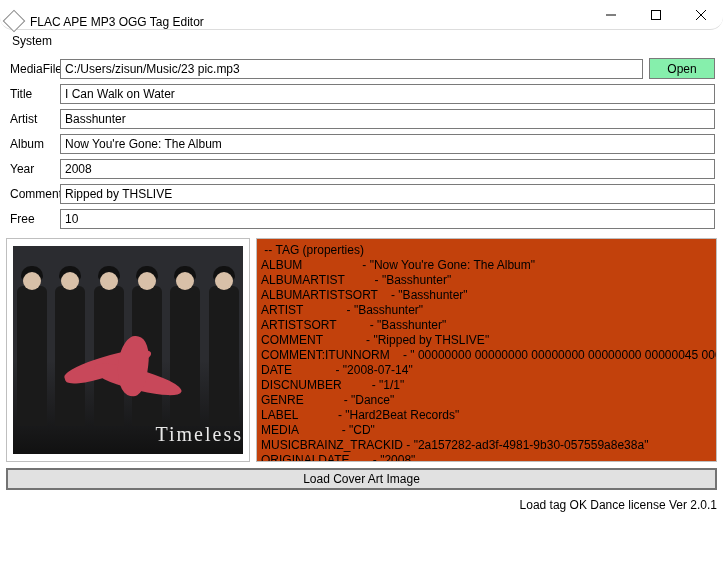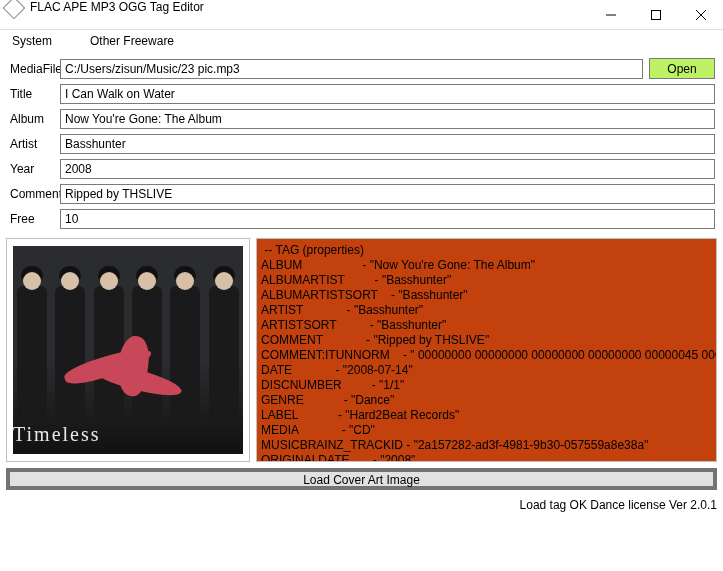--- a/index.html
+++ b/index.html
@@ -1,47 +1,47 @@
 <!DOCTYPE html>
 <html><head>
 <meta charset="utf-8">
 <style>
   * { box-sizing: border-box; font-family: "Segoe UI", Tahoma, Arial, sans-serif; }
   body { margin: 0; background: #fff; width: 723px; height: 571px; overflow: hidden; font-size: 12px; color: #000; }
-  .titlebar { height: 30px; display: flex; align-items: flex-start; padding-left: 6px; border-bottom: 1px solid #ddd; }
+  .titlebar { height: 30px; display: flex; align-items: flex-end; padding-left: 6px; border-bottom: 1px solid #ddd; border-radius: 13px; }
   .titlebar .app-icon { width: 16px; height: 16px; background: #fff; border: 1px solid #888; transform: rotate(45deg); margin-right: 8px; }
   .titlebar .title { flex: 1; font-size: 12px; }
   .winbtns { display: flex; height: 100%; }
   .winbtn { width: 45px; display: flex; align-items: center; justify-content: center; }
   .menubar { height: 22px; display: flex; align-items: center; padding: 0 2px; gap: 18px; }
   .menubar .menuitem { padding: 3px 10px; cursor: default; font-size: 12px; }
   .content { padding: 6px 8px 2px 6px; }
   .row { display: flex; align-items: center; margin-bottom: 5px; }
   .label { width: 54px; font-size: 12px; padding-left: 4px; }
   .field { flex: 1; height: 20px; border: 1px solid #7a7a7a; background: #fff; padding: 1px 4px; font-size: 12px; line-height: 17px; outline: none; }
-  .openbtn { width: 66px; height: 21px; margin-left: 6px; background: #bef264; border: 1px solid #7a7a7a; font-size: 12px; cursor: default; }
+  .openbtn { width: 66px; height: 21px; margin-left: 6px; background: #86efac; border: 1px solid #7a7a7a; font-size: 12px; cursor: default; }
   .midrow { display: flex; gap: 6px; padding: 2px 6px 4px 6px; }
   .cover { width: 244px; height: 224px; border: 1px solid #bfbfbf; background: #fff; display: flex; align-items: center; justify-content: center; overflow: hidden; }
   .cover-img { width: 230px; height: 208px; background: linear-gradient(180deg,#2b2c30 0%, #2b2c30 55%, #111 100%); position: relative; overflow: hidden; }
   .figures { position: absolute; inset:0; display:flex; justify-content:space-around; align-items:flex-end; padding-bottom:28px; }
   .person { width: 30px; height: 140px; background: #1a1a1a; border-radius: 6px 6px 0 0; position: relative; }
   .person .head { width: 18px; height: 18px; background: #d8c0a8; border-radius: 50%; position: absolute; top: -14px; left: 6px; }
   .person .hair { width: 22px; height: 14px; background: #111; border-radius: 10px 10px 4px 4px; position: absolute; top: -20px; left: 4px; }
   .ribbon { position: absolute; width: 140px; height: 90px; left: 50px; top: 80px; }
   .ribbon .r { position:absolute; background:#c8485a; border-radius:40% 60% 50% 50%; }
   .ribbon .r1 { width:90px; height:20px; left:0; top:30px; transform:rotate(-18deg); }
   .ribbon .r2 { width:90px; height:20px; left:30px; top:44px; transform:rotate(14deg); }
   .ribbon .r3 { width:30px; height:60px; left:55px; top:10px; transform:rotate(8deg); border-radius:50% 50% 40% 60%; }
-  .album-text { position:absolute; bottom:8px; left:0; right:0; text-align:left; color:#e8e8e8; font-family: "Brush Script MT", cursive; font-size:20px; letter-spacing:2px; }
+  .album-text { position:absolute; bottom:8px; left:0; right:0; text-align:right; color:#e8e8e8; font-family: "Brush Script MT", cursive; font-size:20px; letter-spacing:2px; }
   .tagbox { flex:1; height: 224px; border: 1px solid #bfbfbf; background: #c2410c; padding: 4px 4px; font-size: 12px; line-height: 15px; white-space: pre; overflow: auto; font-family: "Segoe UI", Tahoma, sans-serif; }
   .tagbox::-webkit-scrollbar { width: 17px; }
   .tagbox::-webkit-scrollbar-track { background:#f0f0f0; }
   .tagbox::-webkit-scrollbar-thumb { background:#cdcdcd; border:1px solid #a0a0a0; }
   .btmrow { display: flex; gap: 6px; padding: 2px 6px; }
-  .bigbtn { flex: 1; height: 22px; background: #e1e1e1; border: 4px solid #737373; font-size: 12px; cursor: default; }
+  .bigbtn { flex: 1; height: 22px; background: #e1e1e1; border: 2px solid #737373; font-size: 12px; cursor: default; }
   .savebtn-wrap { flex:1; position:relative; }
   .savebtn-wrap::after { content:""; position:absolute; inset:-2px; border:1px solid #d04040; pointer-events:none; }
   .status { text-align: right; padding: 6px 6px 2px 0; font-size: 12px; }
 </style>
 </head>
 <body>
 
 <div class="titlebar">
   <div class="app-icon"></div>
   <div class="title">FLAC APE MP3 OGG Tag Editor</div>
@@ -60,44 +60,43 @@
       <svg width="10" height="10">
           <line x1="0" y1="0" x2="10" y2="10" stroke="#000" stroke-width="1"></line>
           <line x1="10" y1="0" x2="0" y2="10" stroke="#000" stroke-width="1"></line>
         </svg>
     </div>
   </div>
 </div>
 
 <div class="menubar">
   <div class="menuitem">System</div>
-  <div class="menuitem">Other Freeware</div>
 </div>
 
 <div class="content">
 
   <div class="row">
     <div class="label">MediaFile</div>
     <input class="field" value="C:/Users/zisun/Music/23 pic.mp3" style="">
     <button class="openbtn">Open</button>
   </div>
 
   <div class="row">
     <div class="label">Title</div>
     <input class="field" value="I Can Walk on Water" style="">
   </div>
 
   <div class="row">
-    <div class="label">Album</div>
-    <input class="field" value="Now You're Gone: The Album" style="">
+    <div class="label">Artist</div>
+    <input class="field" value="Basshunter" style="">
   </div>
 
   <div class="row">
-    <div class="label">Artist</div>
-    <input class="field" value="Basshunter" style="">
+    <div class="label">Album</div>
+    <input class="field" value="Now You're Gone: The Album" style="">
   </div>
 
   <div class="row">
     <div class="label">Year</div>
     <input class="field" value="2008" style="">
   </div>
 
   <div class="row">
     <div class="label">Comment</div>
     <input class="field" value="Ripped by THSLIVE" style="">

